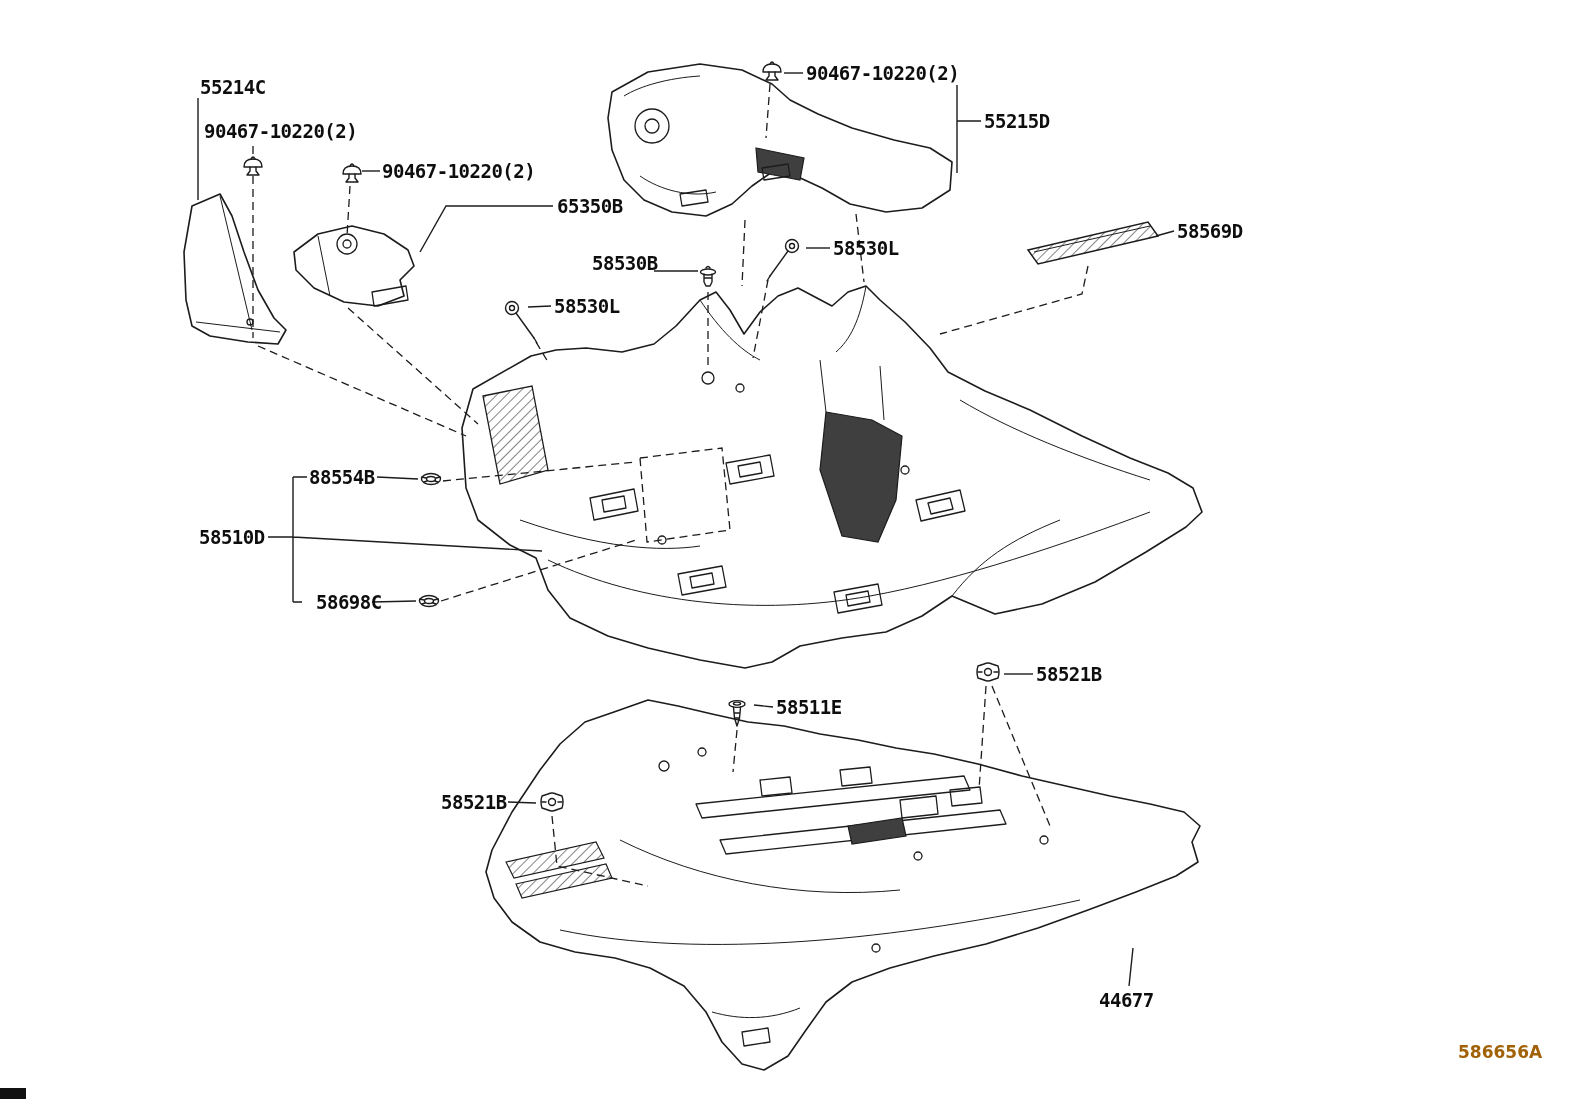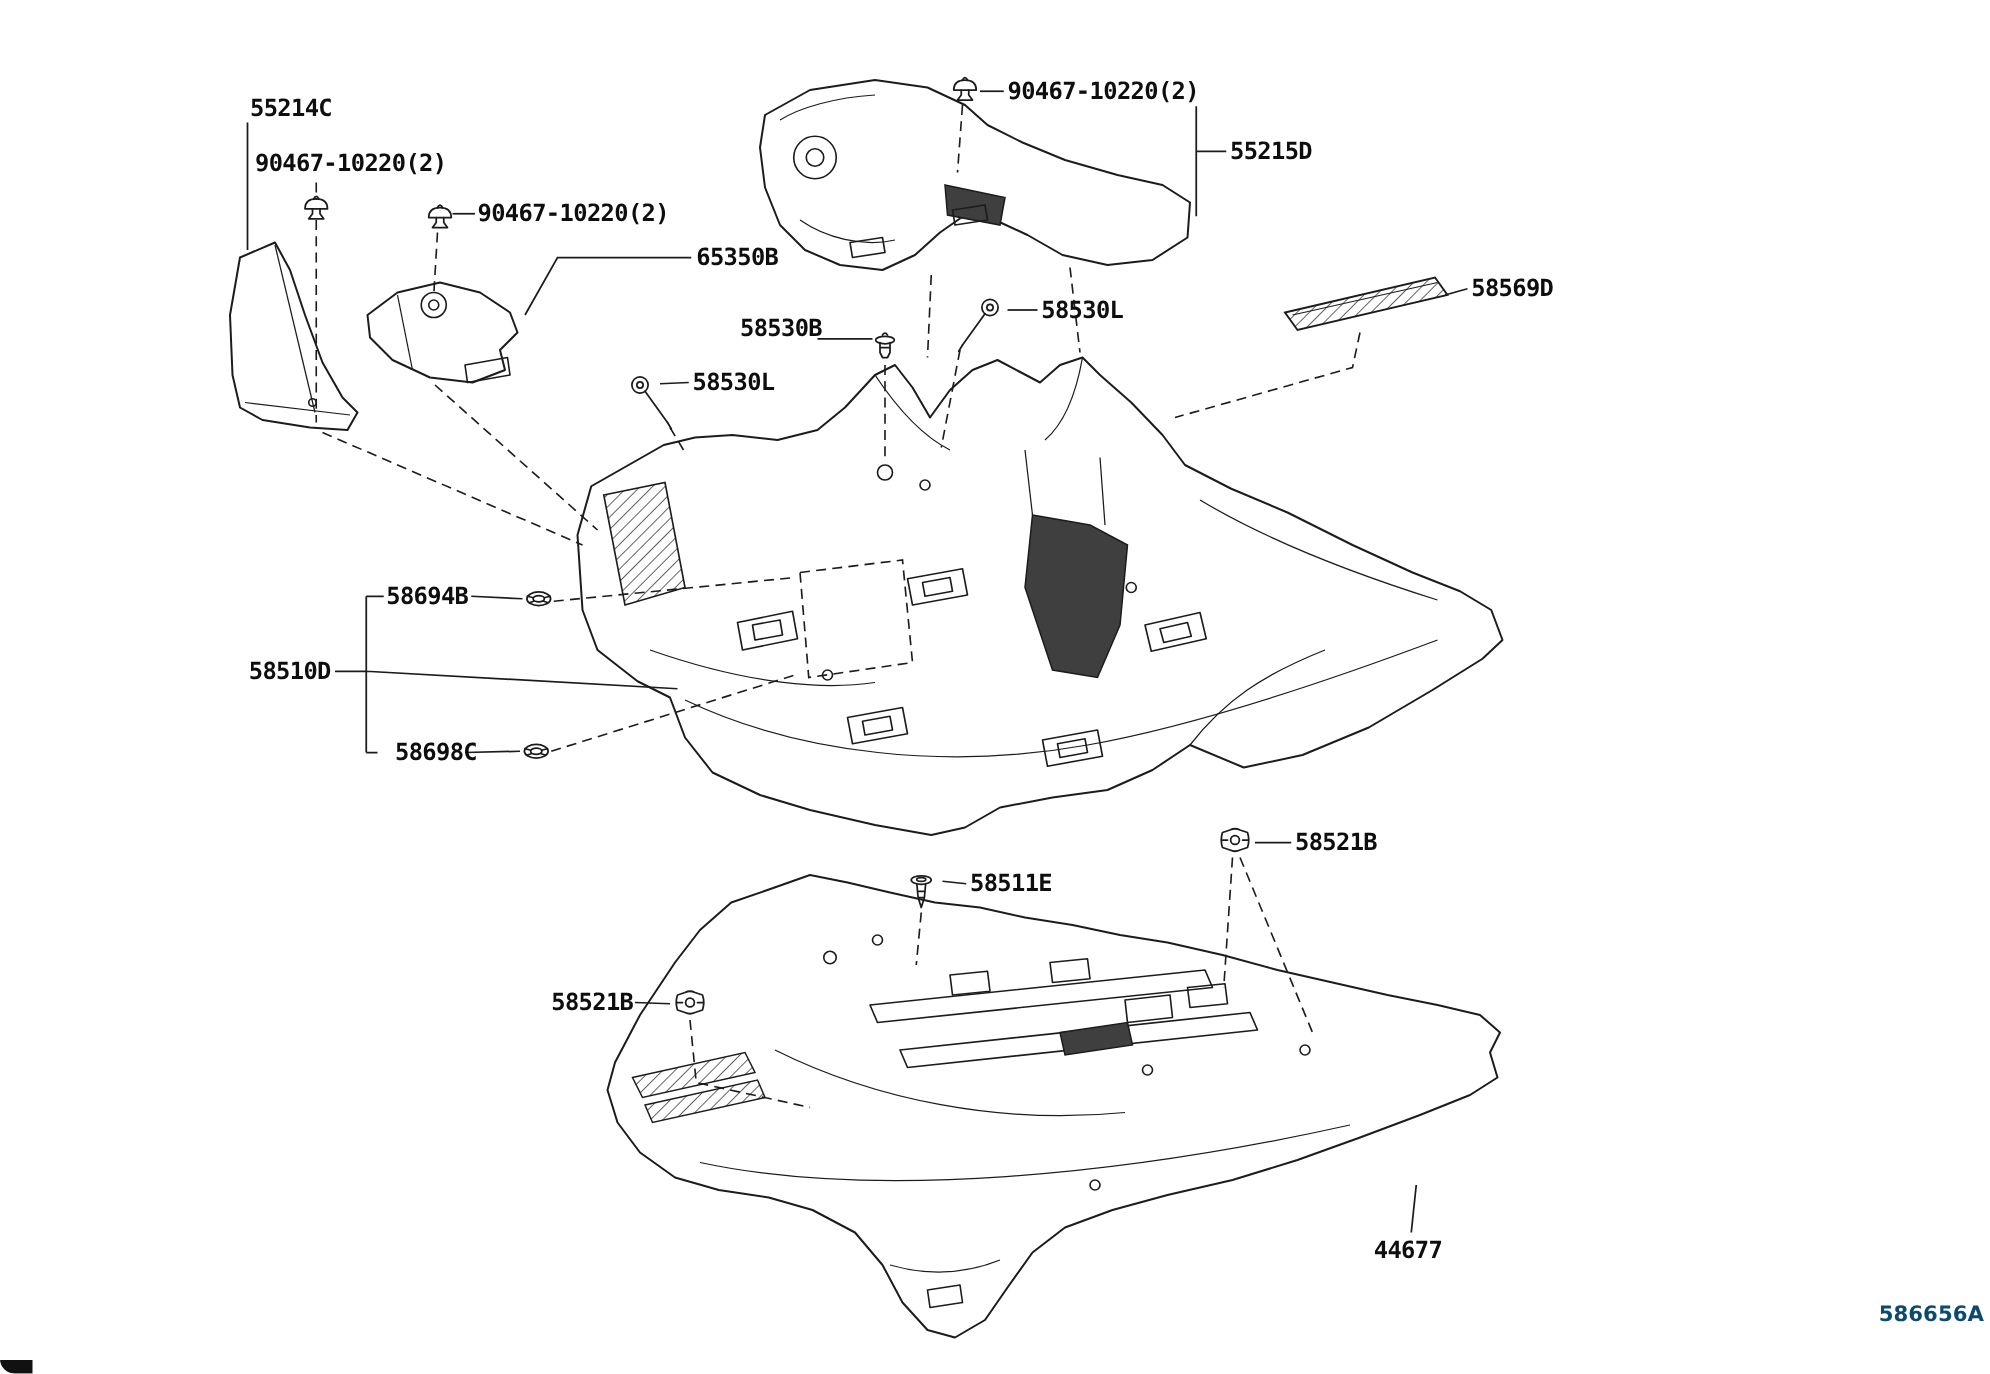--- a/index.html
+++ b/index.html
@@ -2,38 +2,36 @@
 <html><head>
 <meta charset="utf-8">
 <style>
   html,body{margin:0;padding:0;background:#ffffff;}
   #stage{
     position:relative;
     width:1592px;height:1099px;
     background:#ffffff;
     overflow:hidden;
     font-family:"DejaVu Sans Mono", monospace;
-    border-radius:12px;
   }
   #lineart{position:absolute;left:0;top:0;}
   .plabel{
     position:absolute;
     font:700 19px "DejaVu Sans Mono", monospace;
     color:#0e0e0e;
     white-space:nowrap;
     line-height:22px;
     letter-spacing:-0.5px;
     cursor:pointer;
   }
   .dcode{
     position:absolute;
     font:700 17px "DejaVu Sans", "Liberation Sans", sans-serif;
-    color:#0c4a6e;
+    color:#a16207;
     white-space:nowrap;
-    margin-left:45px;
   }
   svg *{vector-effect:non-scaling-stroke;}
   .ol{fill:#ffffff;stroke:#1c1c1c;stroke-width:1.6;stroke-linejoin:round;}
   .ln{fill:none;stroke:#1c1c1c;stroke-width:1.3;stroke-linejoin:round;stroke-linecap:round;}
   .thin{fill:none;stroke:#1c1c1c;stroke-width:1.0;}
   .dash{fill:none;stroke:#1c1c1c;stroke-width:1.3;stroke-dasharray:8 5;}
   .lead{fill:none;stroke:#1c1c1c;stroke-width:1.4;}
   .dark{fill:#3f3f3f;stroke:#1c1c1c;stroke-width:1.2;}
   .fst *{fill:none;stroke:#1c1c1c;stroke-width:1.4;stroke-linejoin:round;stroke-linecap:round;}
 </style>
@@ -239,21 +237,21 @@
 <div class="plabel" style="left:200px;top:76px">55214C</div>
 <div class="plabel" style="left:204px;top:120px">90467-10220(2)</div>
 <div class="plabel" style="left:382px;top:160px">90467-10220(2)</div>
 <div class="plabel" style="left:557px;top:195px">65350B</div>
 <div class="plabel" style="left:806px;top:62px">90467-10220(2)</div>
 <div class="plabel" style="left:984px;top:110px">55215D</div>
 <div class="plabel" style="left:833px;top:237px">58530L</div>
 <div class="plabel" style="left:592px;top:252px">58530B</div>
 <div class="plabel" style="left:554px;top:295px">58530L</div>
 <div class="plabel" style="left:1177px;top:220px">58569D</div>
-<div class="plabel" style="left:309px;top:466px">58694B</div>
+<div class="plabel" style="left:309px;top:466px">88554B</div>
 <div class="plabel" style="left:199px;top:526px">58510D</div>
 <div class="plabel" style="left:316px;top:591px">58698C</div>
 <div class="plabel" style="left:1036px;top:663px">58521B</div>
 <div class="plabel" style="left:776px;top:696px">58511E</div>
 <div class="plabel" style="left:441px;top:791px">58521B</div>
 <div class="plabel" style="left:1099px;top:989px">44677</div>
 
 <div class="dcode" style="left:1458px;top:1042px">586656A</div>
 
 </div>

